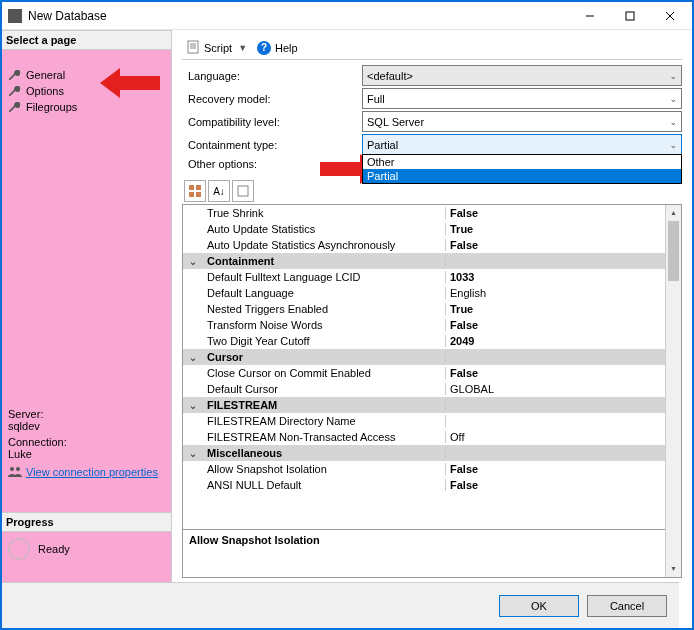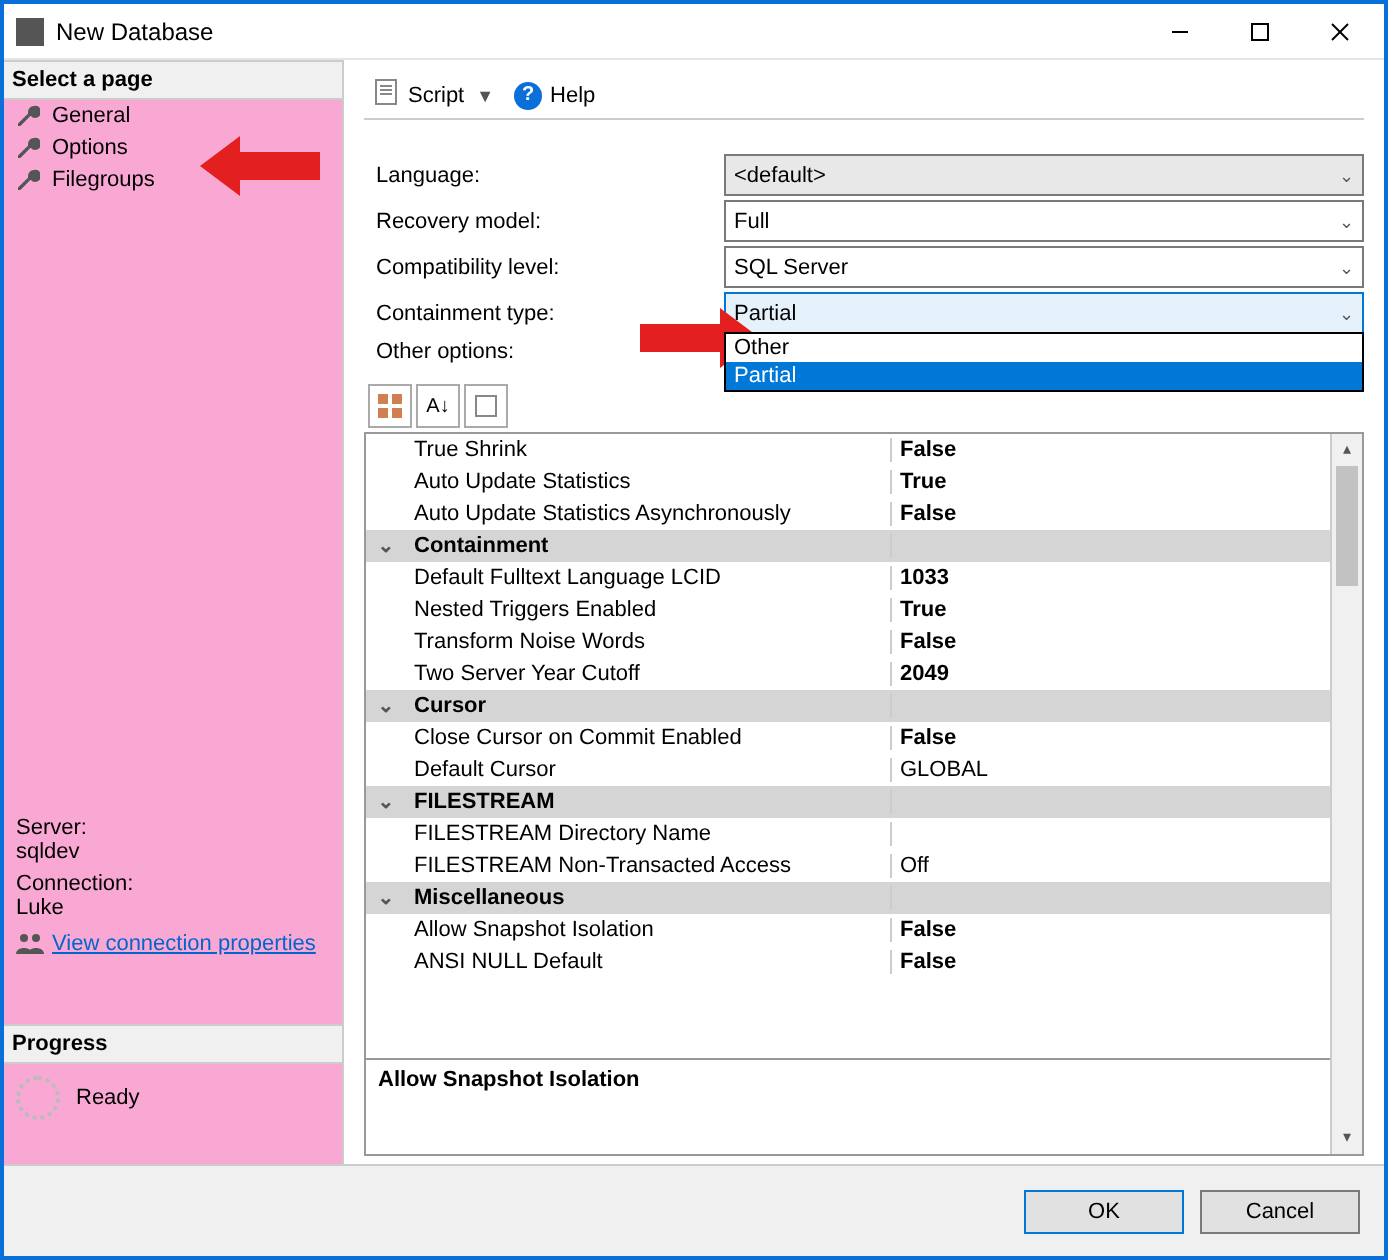--- a/index.html
+++ b/index.html
@@ -5,32 +5,32 @@
 * { box-sizing: border-box; margin: 0; padding: 0; font-family: "Segoe UI", Tahoma, sans-serif; font-size: 11px; }
 body { background: #fff; width: 694px; height: 630px; border: 2px solid #0a6fd8; position: relative; overflow: hidden; }
 .titlebar { height: 28px; background: #fff; display: flex; align-items: center; padding: 0 2px 0 6px; border-bottom: 1px solid #e5e5e5; }
 .titlebar .app-icon { width: 14px; height: 14px; background: #555; margin-right: 6px; }
 .titlebar .title { flex: 1; font-size: 12px; }
 .titlebar .winbtn { width: 40px; height: 26px; display: flex; align-items: center; justify-content: center; }
 .titlebar .winbtn svg { width: 10px; height: 10px; }
 .main-layout { display: flex; height: calc(100% - 28px - 46px); }
 .sidebar { width: 170px; border-right: 1px solid #ccc; background: #f9a8d4; display: flex; flex-direction: column; }
 .side-section-head { font-weight: bold; background: #f0f0f0; padding: 3px 4px; border-bottom: 1px solid #ccc; border-top: 1px solid #ccc; }
-.side-body { padding: 0 0; flex-shrink: 0; }
+.side-body { padding: 17px 0; flex-shrink: 0; }
 .side-item { display: flex; align-items: center; padding: 1px 6px; }
 .side-item .wrench { width: 14px; height: 14px; margin-right: 4px; display: inline-flex; align-items: center; }
 .side-spacer { flex: 1; }
 .conn-body { padding: 4px 6px; font-size: 11px; }
 .conn-body .lbl { margin-top: 4px; }
 .viewlink { color: #0066cc; text-decoration: underline; display: flex; align-items: center; margin-top: 6px; }
 .viewlink .ico { width: 14px; height: 12px; margin-right: 4px; }
 .progress-body { display: flex; align-items: center; padding: 6px; }
 .spinner { width: 22px; height: 22px; border: 2px dotted #bbb; border-radius: 50%; margin-right: 8px; }
 .content { flex: 1; padding: 6px 10px 4px 10px; display: flex; flex-direction: column; }
-.subtoolbar { height: 24px; display: flex; align-items: center; border-bottom: 1px solid #ccc; margin-bottom: 16px; }
+.subtoolbar { height: 24px; display: flex; align-items: center; border-bottom: 1px solid #ccc; margin-bottom: 4px; }
 .subtoolbar .btn { display: flex; align-items: center; padding: 2px 4px; margin-right: 2px; }
 .subtoolbar .sep { font-size: 9px; margin-right: 6px; color: #555; }
 .help-icon { width: 14px; height: 14px; background: #0a6fd8; color: #fff; border-radius: 50%; display: inline-flex; align-items: center; justify-content: center; font-weight: bold; font-size: 10px; margin-right: 4px; }
 .form-rows { padding: 0 0 6px 0; }
 .form-row { display: flex; align-items: center; height: 23px; }
 .form-row .flabel { width: 180px; padding-left: 6px; }
 .form-row .fctrl { flex: 1; position: relative; }
 .fselect { width: 100%; height: 21px; background: #fff; border: 1px solid #7a7a7a; display: flex; align-items: center; padding: 0 4px; position: relative; }
 .fselect.grey { background: #e8e8e8; }
 .fselect.open { border-color: #0078d7; background: #e5f1fb; }
@@ -48,21 +48,21 @@
 .grow .pname { flex: 1; padding-left: 4px; border-right: 1px solid #ccc; white-space: nowrap; overflow: hidden; }
 .grow .pval { width: 235px; padding-left: 4px; white-space: nowrap; overflow: hidden; }
 .grow.cat { background: #d5d5d5; font-weight: bold; }
 .grow.cat .gutter { background: #d5d5d5; }
 .grow.cat .pval { background: #d5d5d5; }
 .grid-scroll { position: absolute; right: 0; top: 0; bottom: 0; width: 16px; background: #f0f0f0; border-left: 1px solid #ccc; }
 .grid-scroll .up, .grid-scroll .dn { height: 16px; text-align: center; font-size: 8px; line-height: 16px; color: #555; }
 .grid-scroll .thumb { position: absolute; left: 2px; right: 2px; top: 16px; height: 60px; background: #c2c2c2; }
 .desc-pane { border-top: 1px solid #999; padding: 4px 6px; height: 48px; }
 .desc-pane .dname { font-weight: bold; }
-.footer { position: absolute; bottom: 0; left: 0; right: 0; height: 46px; border-top: 1px solid #ccc; display: flex; align-items: center; justify-content: flex-end; padding: 0 12px; background: #f0f0f0; }
+.footer { position: absolute; bottom: 0; left: 0; right: 13px; height: 46px; border-top: 1px solid #ccc; display: flex; align-items: center; justify-content: flex-end; padding: 0 12px; background: #f0f0f0; }
 .ftr-btn { width: 80px; height: 22px; border: 1px solid #7a7a7a; background: #e1e1e1; margin-left: 8px; display: flex; align-items: center; justify-content: center; }
 .ftr-btn.def { border-color: #0078d7; }
 .red-arrow { position: absolute; z-index: 5; }
 </style>
 </head>
 <body>
 
 <div class="titlebar">
   <div class="app-icon"></div>
   <div class="title">New Database</div>
@@ -242,31 +242,36 @@
             <div class="pname">Containment</div>
             <div class="pval"></div>
           </div>
           <div class="grow">
             <div class="gutter"></div>
             <div class="pname">Default Fulltext Language LCID</div>
             <div class="pval" style="font-weight: bold;">1033</div>
           </div>
           <div class="grow">
             <div class="gutter"></div>
+            <div class="pname">Default Language</div>
+            <div class="pval">English</div>
+          </div>
+          <div class="grow">
+            <div class="gutter"></div>
             <div class="pname">Nested Triggers Enabled</div>
             <div class="pval" style="font-weight: bold;">True</div>
           </div>
           <div class="grow">
             <div class="gutter"></div>
             <div class="pname">Transform Noise Words</div>
             <div class="pval" style="font-weight: bold;">False</div>
           </div>
           <div class="grow">
             <div class="gutter"></div>
-            <div class="pname">Two Server Year Cutoff</div>
+            <div class="pname">Two Digit Year Cutoff</div>
             <div class="pval" style="font-weight: bold;">2049</div>
           </div>
           <div class="grow cat">
             <div class="gutter">⌄</div>
             <div class="pname">Cursor</div>
             <div class="pval"></div>
           </div>
           <div class="grow">
             <div class="gutter"></div>
             <div class="pname">Close Cursor on Commit Enabled</div>

